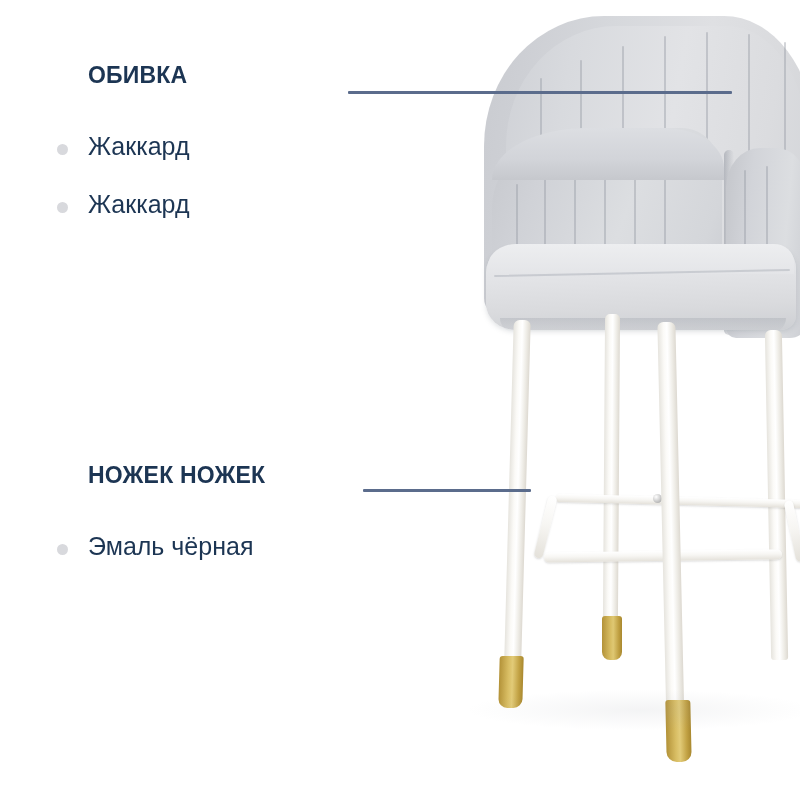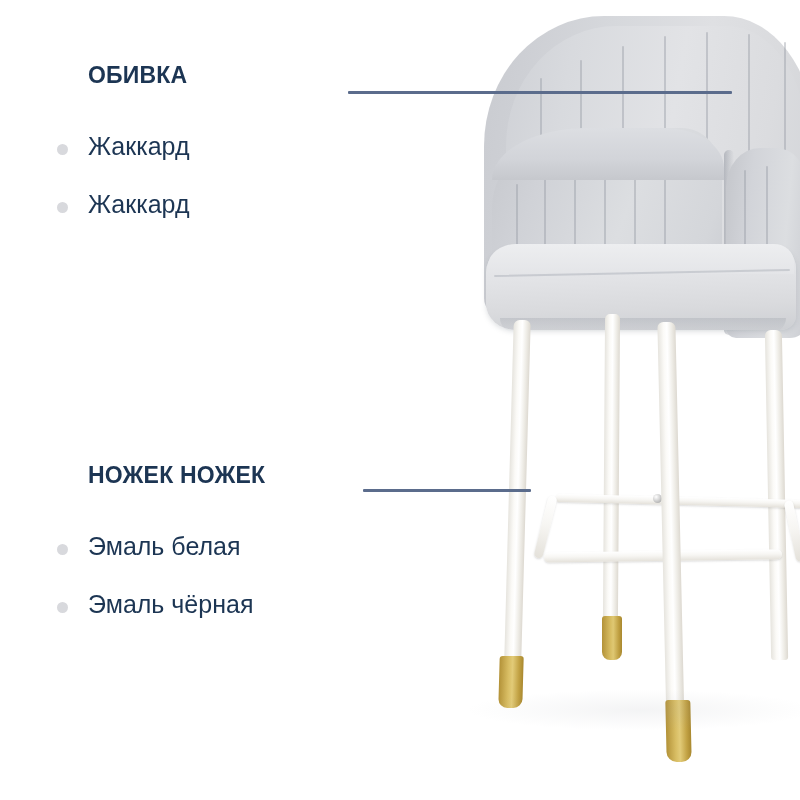--- a/index.html
+++ b/index.html
@@ -220,22 +220,18 @@
         <span class="bullet-text">Жаккард</span>
       </div>
     </div>
   </div>
 
   <div class="section" id="section-legcolor">
     <div class="sec-heading">НОЖЕК НОЖЕК</div>
     <div class="bullet-list">
       <div class="bullet-row">
         <span class="bullet-dot"></span>
-        <span class="bullet-text">Эмаль белая</span>
-      </div>
-      <div class="bullet-row">
-        <span class="bullet-dot"></span>
         <span class="bullet-text">Эмаль чёрная</span>
       </div>
     </div>
   </div>
 
 </div>
 
 </body></html>

